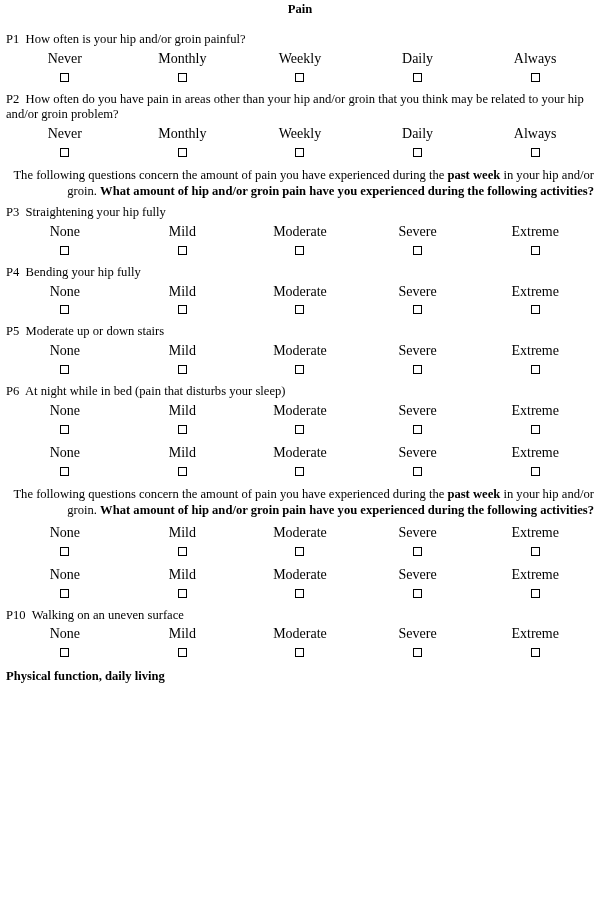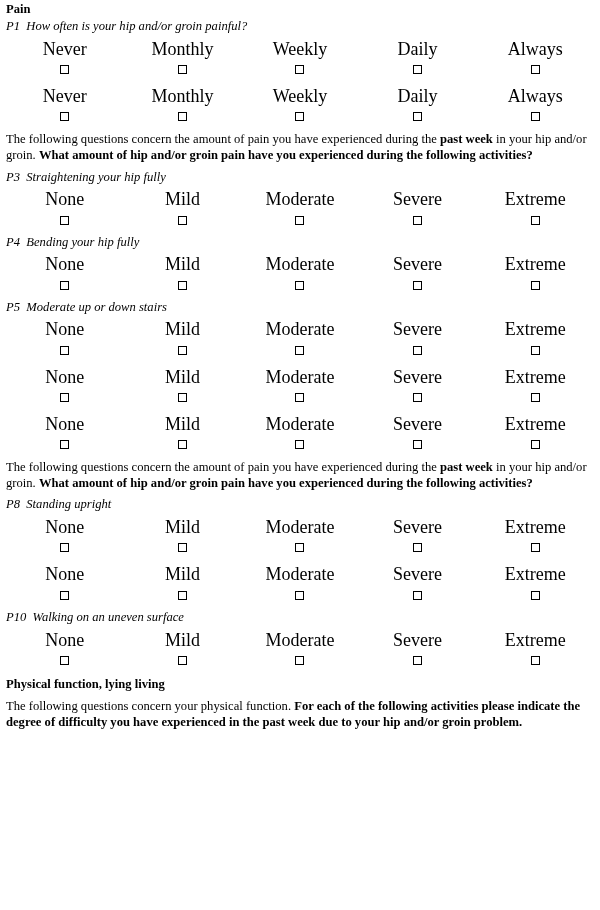--- a/index.html
+++ b/index.html
@@ -18,61 +18,61 @@
   .page {
     position: relative;
     width: 600px;
     height: 910px;
     box-sizing: border-box;
     padding: 0 6px;
   }
   .section-title {
     font-weight: bold;
     font-size: 12.6px;
-    margin: 2px 0 2px 0;
+    margin: 2px 0 15px 0;
+    text-align: center;
   }
   .question {
     margin: 0 0 2px 0;
     line-height: 1.25;
-    font-style: italic;
   }
   .q-num {
     display: inline;
   }
   .q-text {
     display: inline;
   }
   .scale {
     width: 100%;
     border-collapse: collapse;
     table-layout: fixed;
     margin: 2px 0 6px 0;
   }
   .scale td {
     text-align: center;
     padding: 0;
     vertical-align: top;
   }
   .scale .lbl {
-    font-size: 18px;
+    font-size: 14px;
     line-height: 1.35;
     padding-bottom: 2px;
   }
   .checkbox {
     display: inline-block;
     width: 9px;
     height: 9px;
     border: 1px solid #000;
     background: #fff;
     box-sizing: border-box;
   }
   .para {
     margin: 6px 0 6px 0;
     line-height: 1.28;
-    text-align: left;
+    text-align: right;
   }
   .b {
     font-weight: bold;
   }
   .sub-head {
     font-weight: bold;
     margin: 8px 0 4px 0;
   }
 </style>
 </head>
@@ -98,20 +98,24 @@
     <tr>
       <td><span class="checkbox"></span></td>
       <td><span class="checkbox"></span></td>
       <td><span class="checkbox"></span></td>
       <td><span class="checkbox"></span></td>
       <td><span class="checkbox"></span></td>
     </tr>
   </tbody>
     </table>
 
+  <div class="question">
+    <span class="q-num">P2</span>&nbsp;
+    <span class="q-text">How often do you have pain in areas other than your hip and/or groin that you think may be related to your hip and/or groin problem?</span>
+  </div>
   <table class="scale">
     <tbody>
         <tr>
       <td class="lbl">Never</td>
       <td class="lbl">Monthly</td>
       <td class="lbl">Weekly</td>
       <td class="lbl">Daily</td>
       <td class="lbl">Always</td>
     </tr>
     <tr>
@@ -190,20 +194,24 @@
     <tr>
       <td><span class="checkbox"></span></td>
       <td><span class="checkbox"></span></td>
       <td><span class="checkbox"></span></td>
       <td><span class="checkbox"></span></td>
       <td><span class="checkbox"></span></td>
     </tr>
   </tbody>
     </table>
 
+  <div class="question">
+    <span class="q-num">P6</span>&nbsp;
+    <span class="q-text">At night while in bed (pain that disturbs your sleep)</span>
+  </div>
   <table class="scale">
     <tbody>
         <tr>
       <td class="lbl">None</td>
       <td class="lbl">Mild</td>
       <td class="lbl">Moderate</td>
       <td class="lbl">Severe</td>
       <td class="lbl">Extreme</td>
     </tr>
     <tr>
@@ -232,24 +240,20 @@
       <td><span class="checkbox"></span></td>
       <td><span class="checkbox"></span></td>
     </tr>
   </tbody>
     </table>
 
   <div class="para">
     <span>The following questions concern the amount of pain you have experienced during the </span><span class="b">past week</span><span> in your hip and/or groin. </span><span class="b">What amount of hip and/or groin pain have you experienced during the following activities?</span>
   </div>
 
-  <div class="question">
-    <span class="q-num">P8</span>&nbsp;
-    <span class="q-text">Standing upright</span>
-  </div>
   <table class="scale">
     <tbody>
         <tr>
       <td class="lbl">None</td>
       <td class="lbl">Mild</td>
       <td class="lbl">Moderate</td>
       <td class="lbl">Severe</td>
       <td class="lbl">Extreme</td>
     </tr>
     <tr>
@@ -297,18 +301,15 @@
     <tr>
       <td><span class="checkbox"></span></td>
       <td><span class="checkbox"></span></td>
       <td><span class="checkbox"></span></td>
       <td><span class="checkbox"></span></td>
       <td><span class="checkbox"></span></td>
     </tr>
   </tbody>
     </table>
 
-  <div class="sub-head">Physical function, lying living</div>
-  <div class="para">
-    <span>The following questions concern your physical function. </span><span class="b">For each of the following activities please indicate the degree of difficulty you have experienced in the past week due to your hip and/or groin problem.</span>
-  </div>
+  <div class="sub-head">Physical function, daily living</div>
 
 </div>
 
 </body></html>

